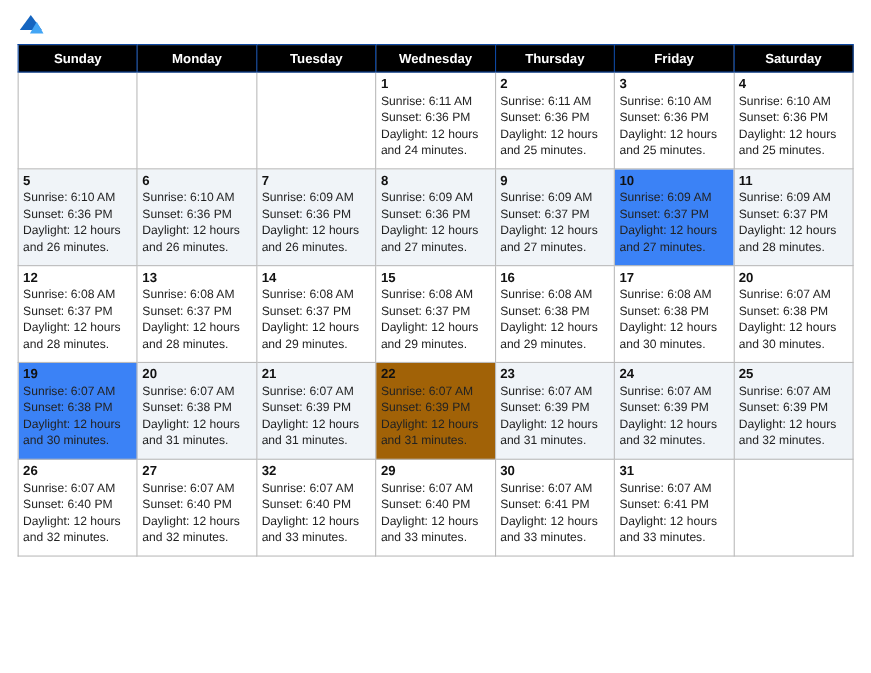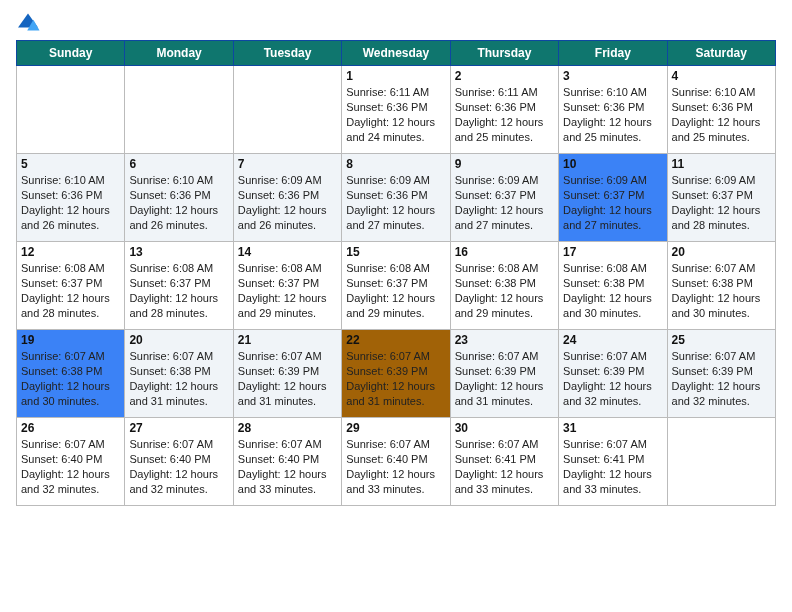--- a/index.html
+++ b/index.html
@@ -49,21 +49,21 @@
     .location {
       font-size: 13px;
       color: #333;
     }
     .calendar-table {
       width: 100%;
       border-collapse: collapse;
       table-layout: fixed;
     }
     .calendar-table th {
-      background: #0f766e;
+      background: #000000;
       color: #fff;
       font-size: 12px;
       font-weight: bold;
       text-align: center;
       padding: 5px 14px;
       border: 1px solid #0d47a1;
     }
     .calendar-table td {
       border: 1px solid #bbb;
       vertical-align: top;
@@ -292,21 +292,21 @@
 Sunset: 6:40 PM
 Daylight: 12 hours and 32 minutes.</div>
           </td>
           <td>
             <span class="day-number">27</span>
             <div class="day-info" style="white-space: pre-line;">Sunrise: 6:07 AM
 Sunset: 6:40 PM
 Daylight: 12 hours and 32 minutes.</div>
           </td>
           <td>
-            <span class="day-number">28</span>
+            <span class="day-number">32</span>
             <div class="day-info" style="white-space: pre-line;">Sunrise: 6:07 AM
 Sunset: 6:40 PM
 Daylight: 12 hours and 33 minutes.</div>
           </td>
           <td>
             <span class="day-number">29</span>
             <div class="day-info" style="white-space: pre-line;">Sunrise: 6:07 AM
 Sunset: 6:40 PM
 Daylight: 12 hours and 33 minutes.</div>
           </td>

